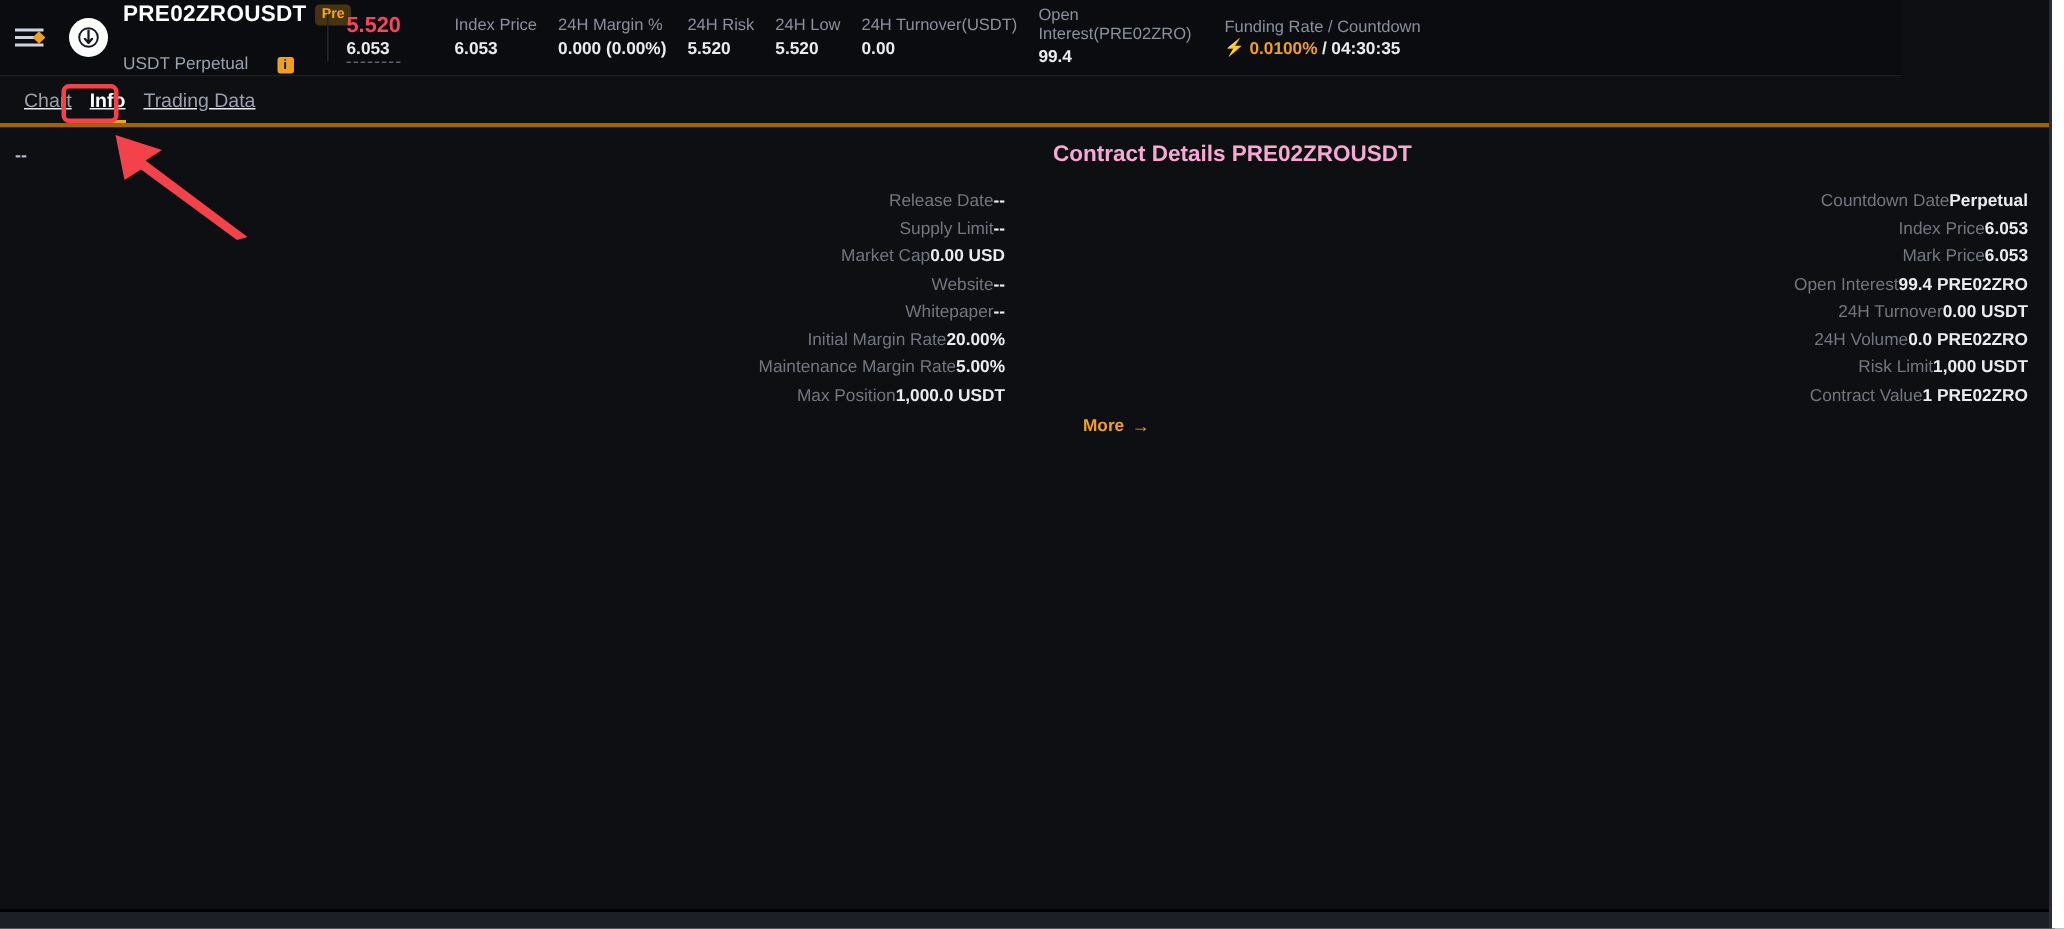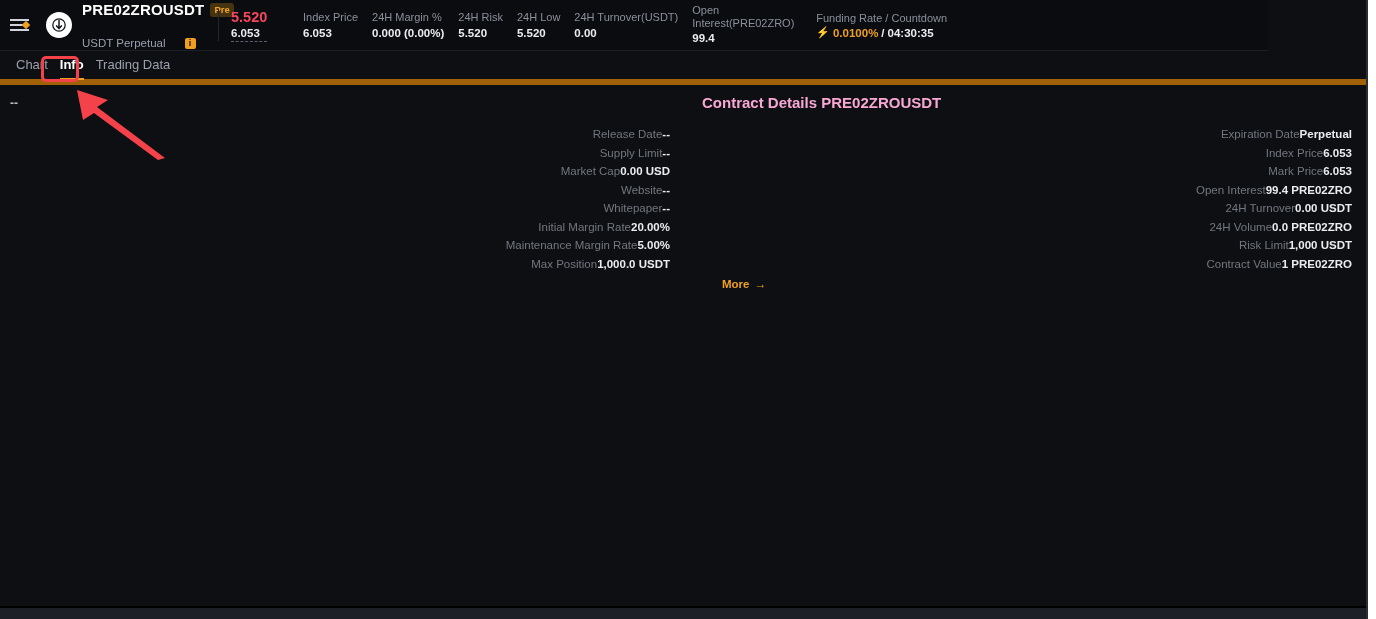--- a/index.html
+++ b/index.html
@@ -110,23 +110,24 @@
   .bolt { color: #f0a020; font-size: 11px; line-height: 13px; }
   .funding-rate { color: #f0a020; font-weight: bold; font-size: 11.5px; }
   .funding-sep { color: #eaecef; font-weight: bold; font-size: 11.5px; }
 
   
   #tab-strip {
     position: absolute;
     left: 0; top: 51px;
     width: 1366px; height: 34px;
     background: #0e0f13;
-    border-bottom: 6px solid #a16207;
+    border-bottom: 3px solid #a16207;
     display: flex; align-items: center;
     padding-left: 10px;
+    text-decoration: underline;
   }
   .tab {
     font-size: 13px; color: #9aa0ac;
     padding: 0 6px; height: 34px; line-height: 34px;
     cursor: pointer; position: relative; white-space: nowrap;
   }
   .tab.active { color: #ffffff; font-weight: bold; }
   .tab.active::after {
     content: ""; position: absolute; left: 6px; right: 6px; bottom: 2px;
     height: 2px; background: #f0a020;
@@ -319,21 +320,21 @@
           <span class="row-label">Max Position</span>
           <span class="row-value">1,000.0 USDT</span>
         </div>
       </div>
     </div>
 
     <div class="col" id="col-right">
       <div class="col-title">Contract Details PRE02ZROUSDT</div>
       <div class="rows">
         <div class="row">
-          <span class="row-label">Expiration Date</span>
+          <span class="row-label">Countdown Date</span>
           <span class="row-value">Perpetual</span>
         </div>
         <div class="row">
           <span class="row-label">Index Price</span>
           <span class="row-value">6.053</span>
         </div>
         <div class="row">
           <span class="row-label">Mark Price</span>
           <span class="row-value">6.053</span>
         </div>

